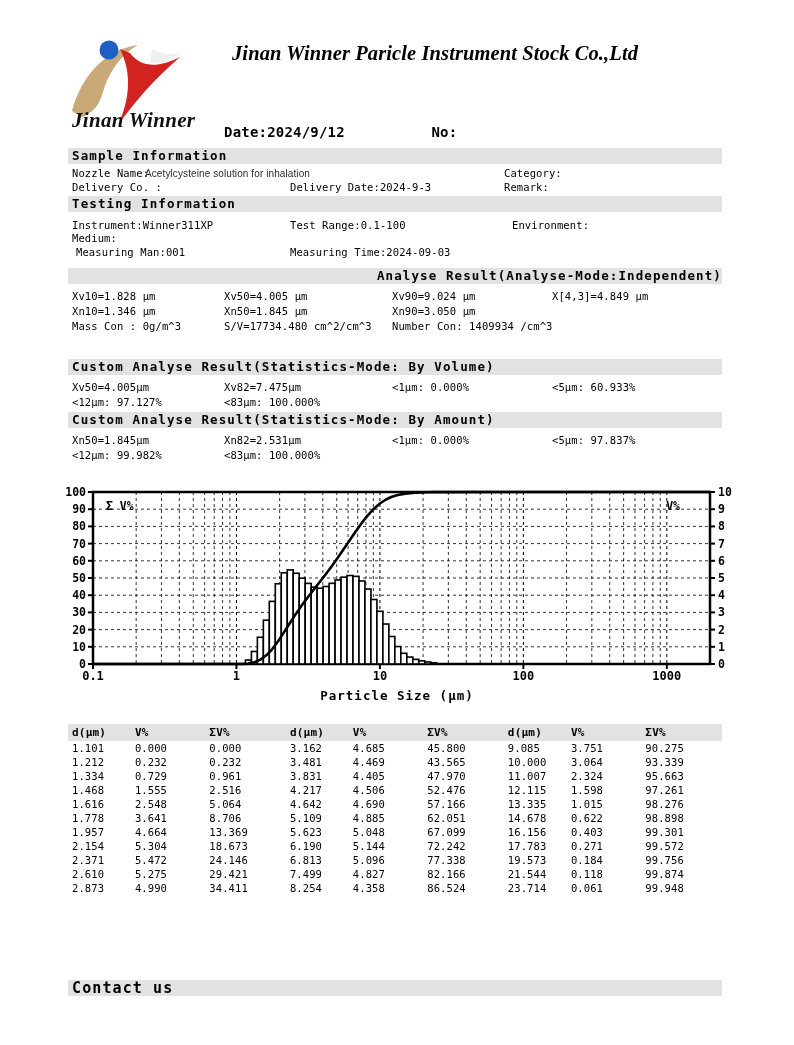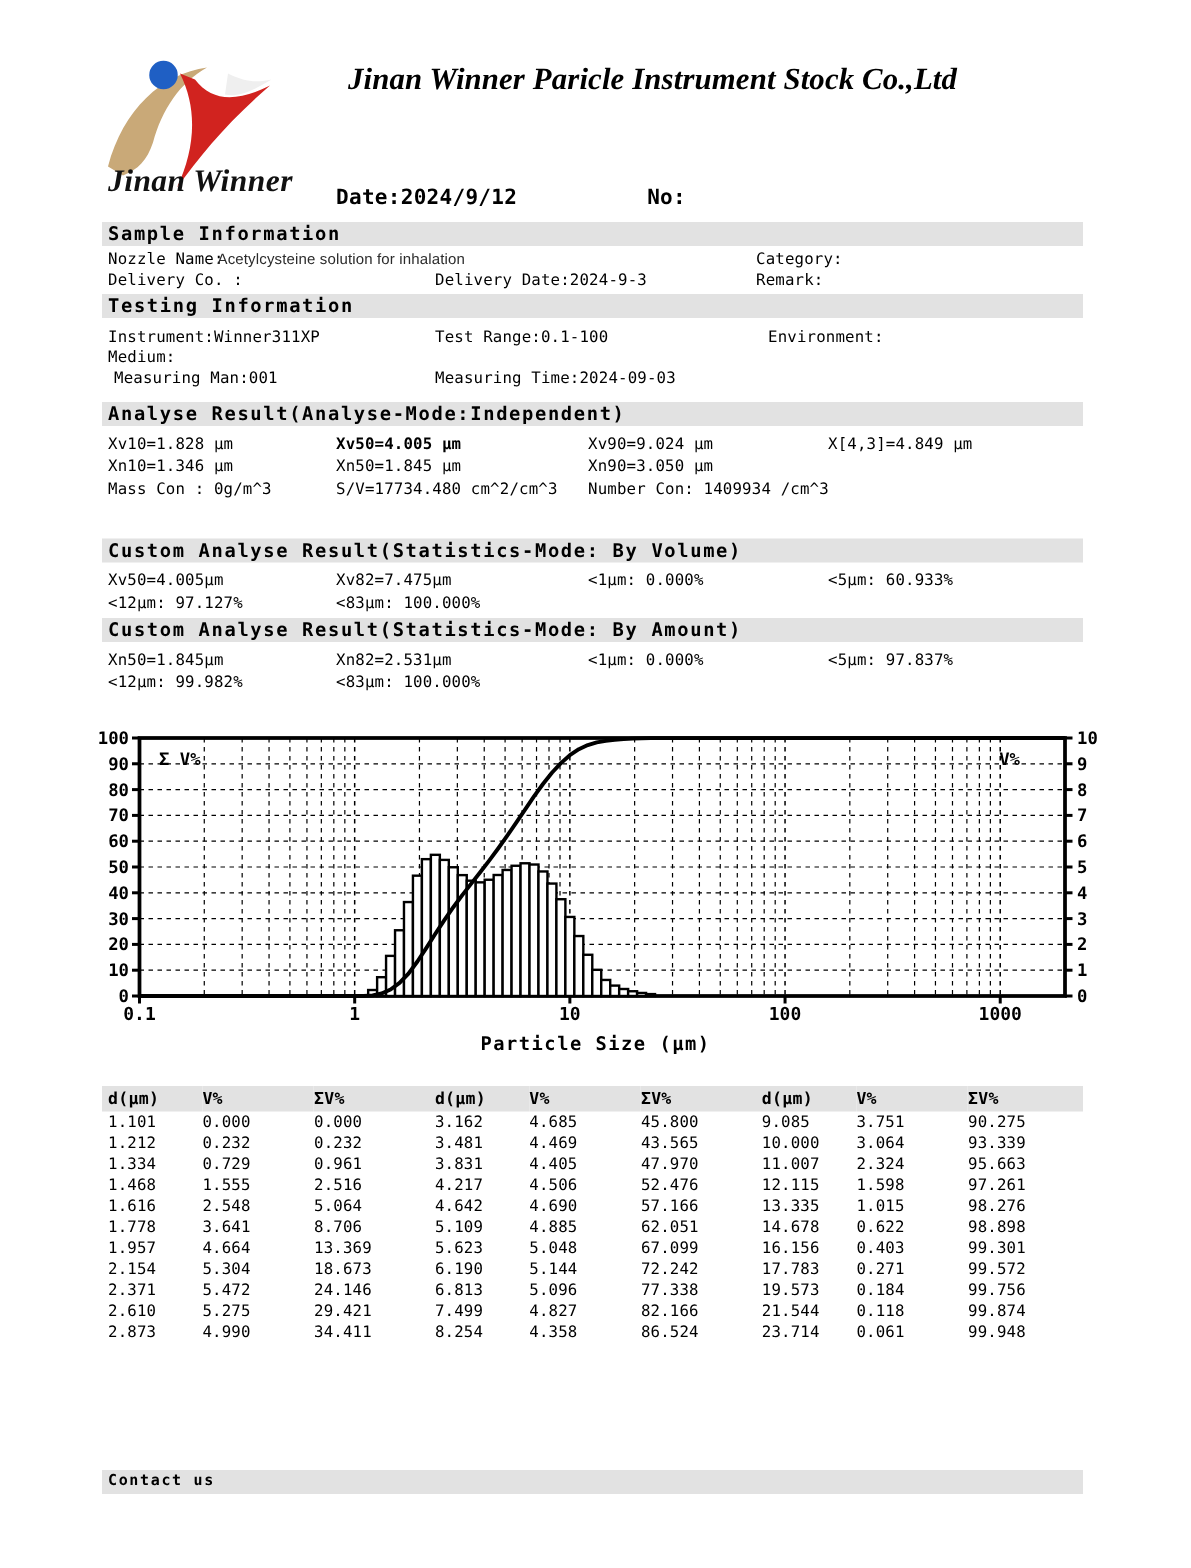--- a/index.html
+++ b/index.html
@@ -68,21 +68,21 @@
     padding:2px 0 2px 0;font-size:11px;letter-spacing:.2px;
   }
   .tbl td{padding:1px 0;text-align:left;letter-spacing:.1px;}
   .tbl .c0{width:64px;padding-left:4px;}
   .tbl .c1{width:76px;}
   .tbl .c2{width:78px;}
 
   .footer-bar{
     position:absolute;left:68px;top:980px;width:654px;height:16px;
     background:#e2e2e2;
-    font-size:10px;font-weight:bold;letter-spacing:1.1px;
+    font-size:15px;font-weight:bold;letter-spacing:1.1px;
     line-height:16px;padding-left:4px;box-sizing:border-box;
   }
   .footer-faint{
     position:absolute;left:72px;top:1000px;width:650px;height:40px;
     font-size:9px;color:#dcdcdc;letter-spacing:.4px;line-height:13px;
   }
 </style>
 </head>
 <body>
 
@@ -128,25 +128,25 @@
     <span class="cell" style="left:440px;">Environment:</span>
   </div>
   <div class="row" style="top:232px;">
     <span class="cell" style="left:0;">Medium:</span>
   </div>
   <div class="row" style="top:246px;">
     <span class="cell" style="left:4px;text-align:center;">Measuring Man:001</span>
     <span class="cell" style="left:218px;">Measuring Time:2024-09-03</span>
   </div>
 
-  <div class="bar" style="top:268px;">Analyse Result(Analyse-Mode:Independent)</div>
+  <div class="bar" style="top:268px;text-align:right;">Analyse Result(Analyse-Mode:Independent)</div>
 
   <div class="row" style="top:290px;">
     <span class="cell" style="left:0;">Xv10=1.828 μm</span>
-    <span class="cell" style="left:152px;font-weight:bold;">Xv50=4.005 μm</span>
+    <span class="cell" style="left:152px;">Xv50=4.005 μm</span>
     <span class="cell" style="left:320px;">Xv90=9.024 μm</span>
     <span class="cell" style="left:480px;">X[4,3]=4.849 μm</span>
   </div>
   <div class="row" style="top:305px;">
     <span class="cell" style="left:0;">Xn10=1.346 μm</span>
     <span class="cell" style="left:152px;">Xn50=1.845 μm</span>
     <span class="cell" style="left:320px;">Xn90=3.050 μm</span>
   </div>
   <div class="row" style="top:320px;">
     <span class="cell" style="left:0;">Mass Con : 0g/m^3</span>

